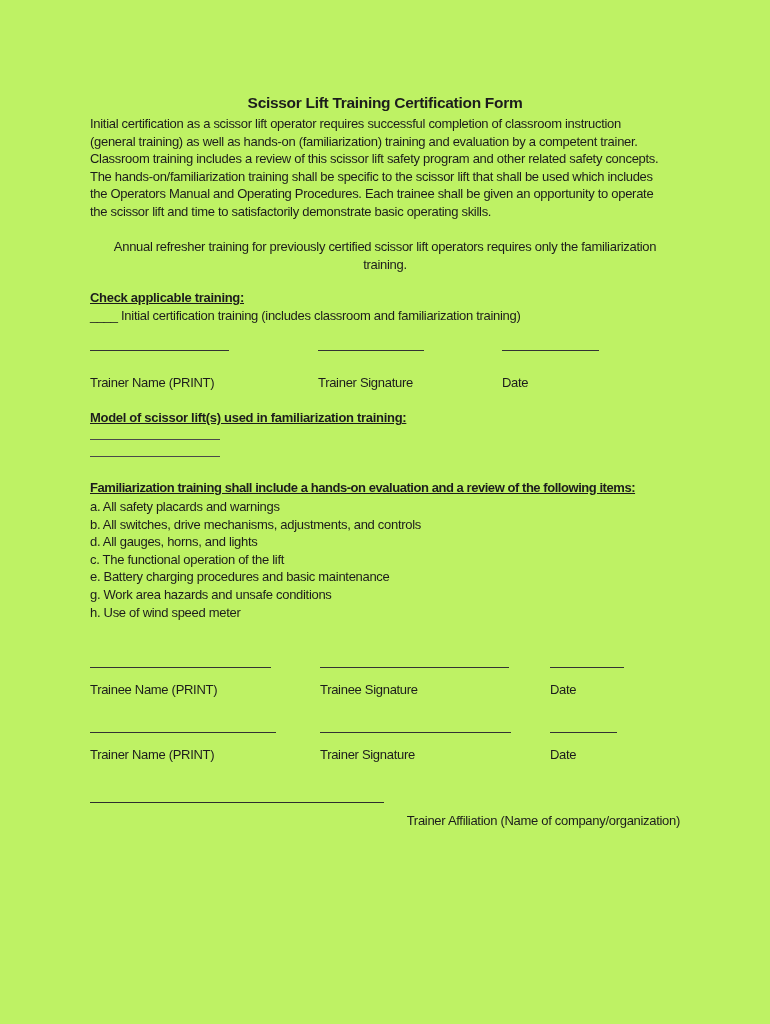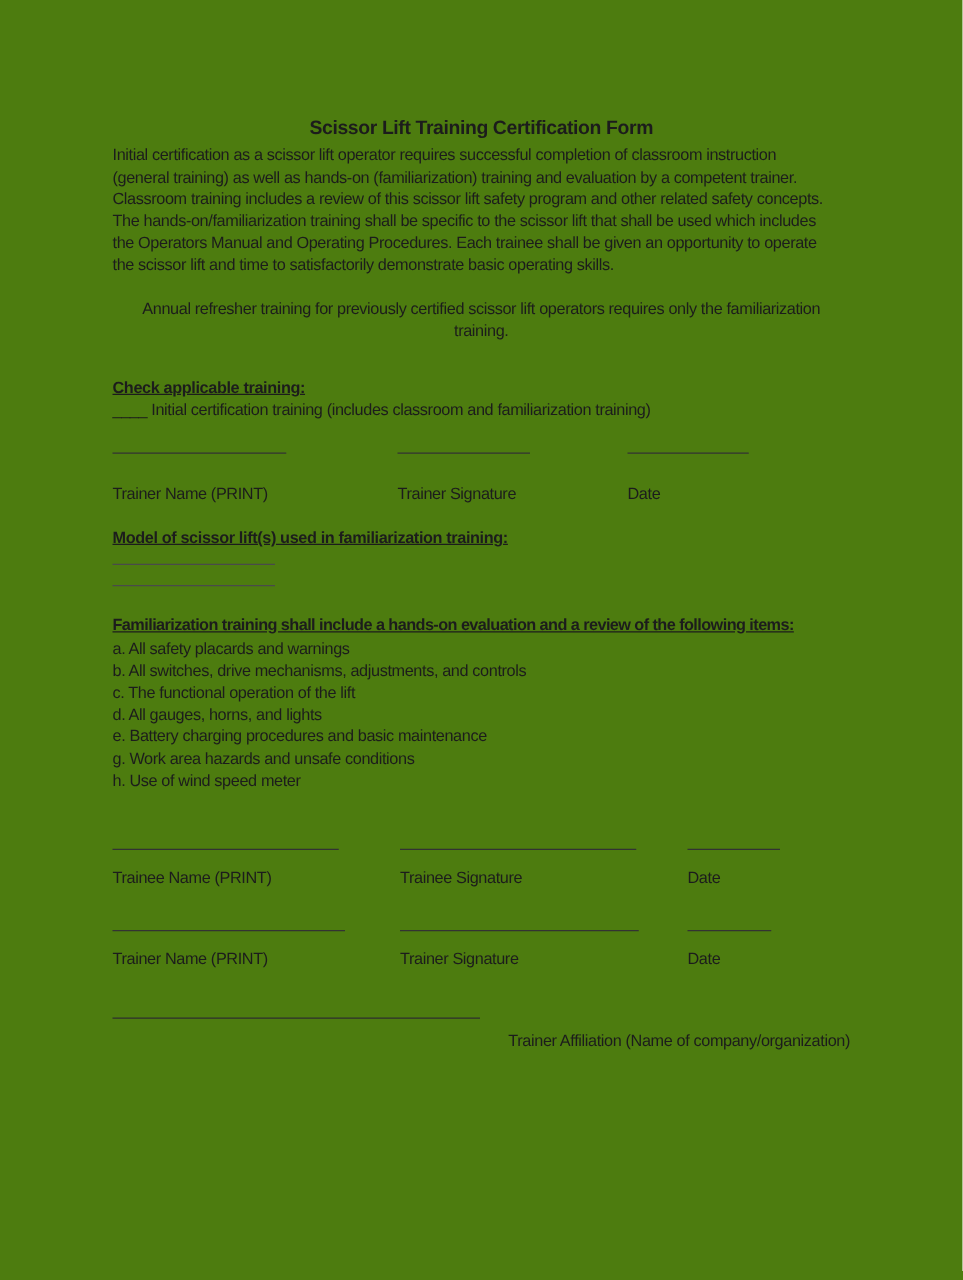--- a/index.html
+++ b/index.html
@@ -1,38 +1,38 @@
 <!DOCTYPE html>
 <html><head>
 <meta charset="utf-8">
 <style>
   html,body{margin:0;padding:0;background:#ffffff;}
   .page{
     position:relative;
     width:770px;height:1024px;
-    background:#4d7c0f;
+    background:#bef264;
     box-sizing:border-box;
     padding:94px 90px 0 90px;
     font-family:"Liberation Sans",sans-serif;
     font-size:13px;
     letter-spacing:-0.3px;
     color:#1c1c1c;
     line-height:17.6px;
     overflow:hidden;
   }
   .doc-title{
     font-size:15.5px;font-weight:bold;text-align:center;
     height:18px;line-height:18px;margin:0 0 3px 0;white-space:nowrap;
   }
   .para{white-space:pre;margin:0;}
   .para.refresher{margin-top:17.4px;text-align:center;}
   .section-heading{
     font-weight:bold;text-decoration:underline;white-space:nowrap;margin:0;
   }
-  .check-heading{margin-top:28px;}
+  .check-heading{margin-top:16px;}
   .option-row{white-space:nowrap;}
   .option-row .blank{display:inline-block;}
   .option-row.refresher-option{margin-top:17.2px;}
   .model-heading{margin-top:17.2px;}
   .famil-heading{margin-top:21.5px;letter-spacing:-0.45px;}
   .checklist{margin-top:2px;}
   .checklist-item{white-space:nowrap;}
   .sign-rules{position:relative;}
   .sign-rules .rule{position:absolute;bottom:0;height:0;border-bottom:1.4px solid #333333;}
   .sign-rules.row1{margin-top:13px;height:14px;}
@@ -94,22 +94,22 @@
   </div>
   <div class="sign-rules" style="height:17.5px">
     <span class="rule c1b" style="width:130px;border-bottom-color:#4a4a4a"></span>
   </div>
 
   <div class="section-heading famil-heading">Familiarization training shall include a hands-on evaluation and a review of the following items:</div>
 
   <div class="checklist">
     <div class="checklist-item">a. All safety placards and warnings</div>
     <div class="checklist-item">b. All switches, drive mechanisms, adjustments, and controls</div>
+    <div class="checklist-item">d. All gauges, horns, and lights</div>
     <div class="checklist-item">c. The functional operation of the lift</div>
-    <div class="checklist-item">d. All gauges, horns, and lights</div>
     <div class="checklist-item">e. Battery charging procedures and basic maintenance</div>
     <div class="checklist-item">g. Work area hazards and unsafe conditions</div>
     <div class="checklist-item">h. Use of wind speed meter</div>
   </div>
 
   <div class="sign-rules trainee">
     <span class="rule c1b" style="width:181px"></span>
     <span class="rule c2b" style="width:189px"></span>
     <span class="rule c3b" style="width:74px"></span>
   </div>

